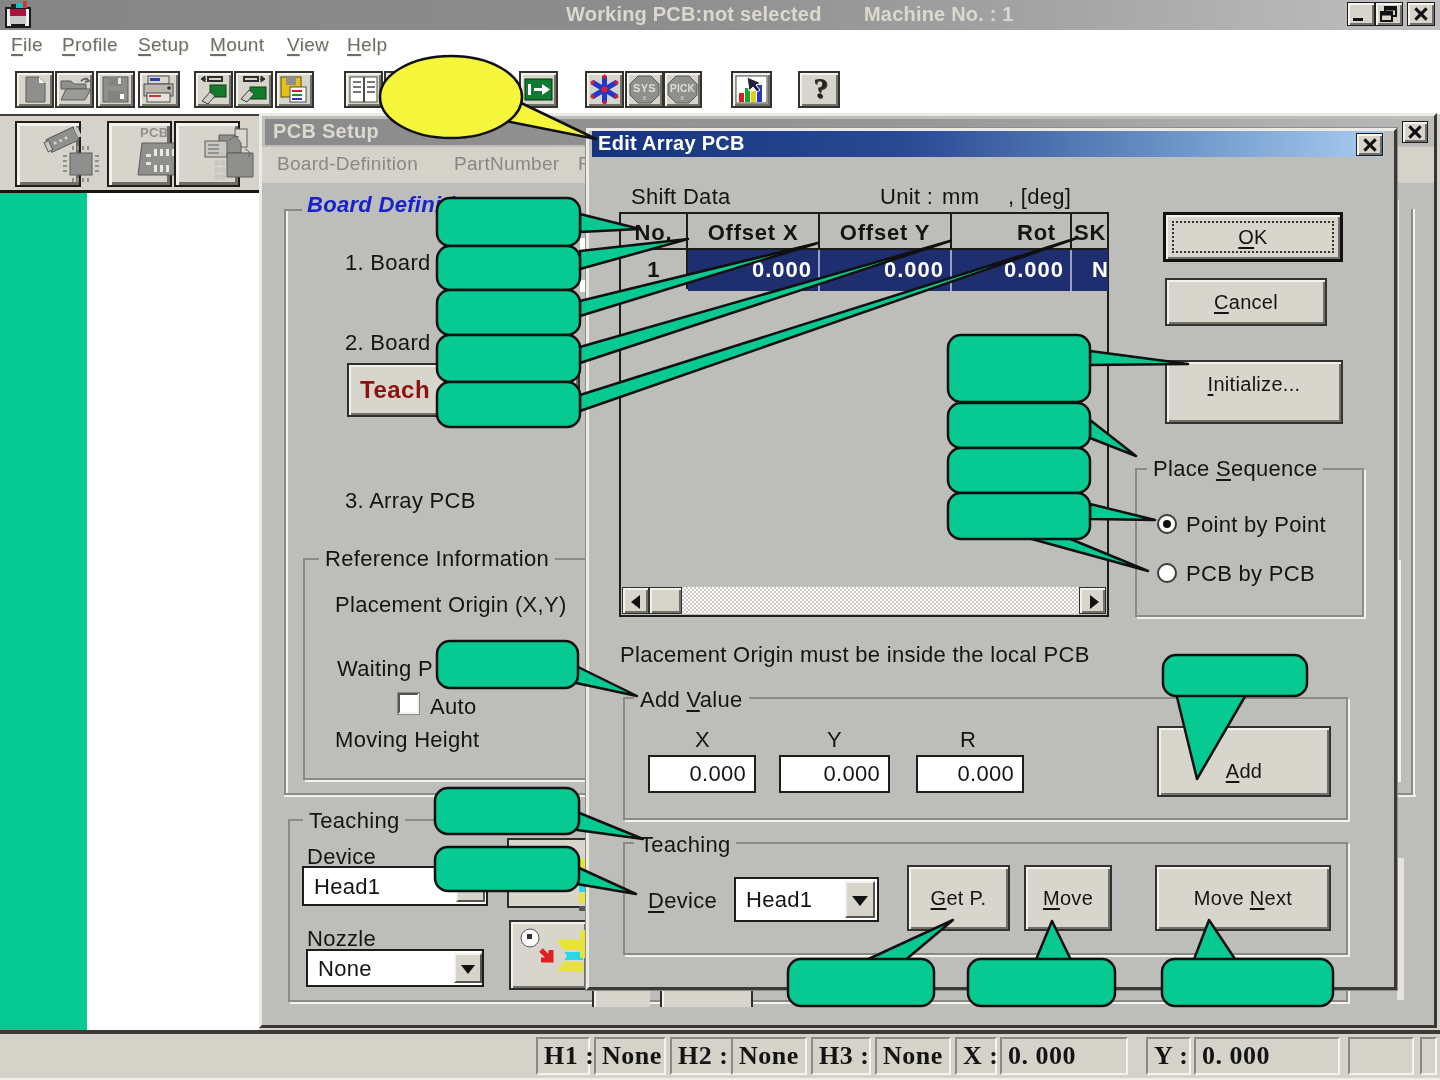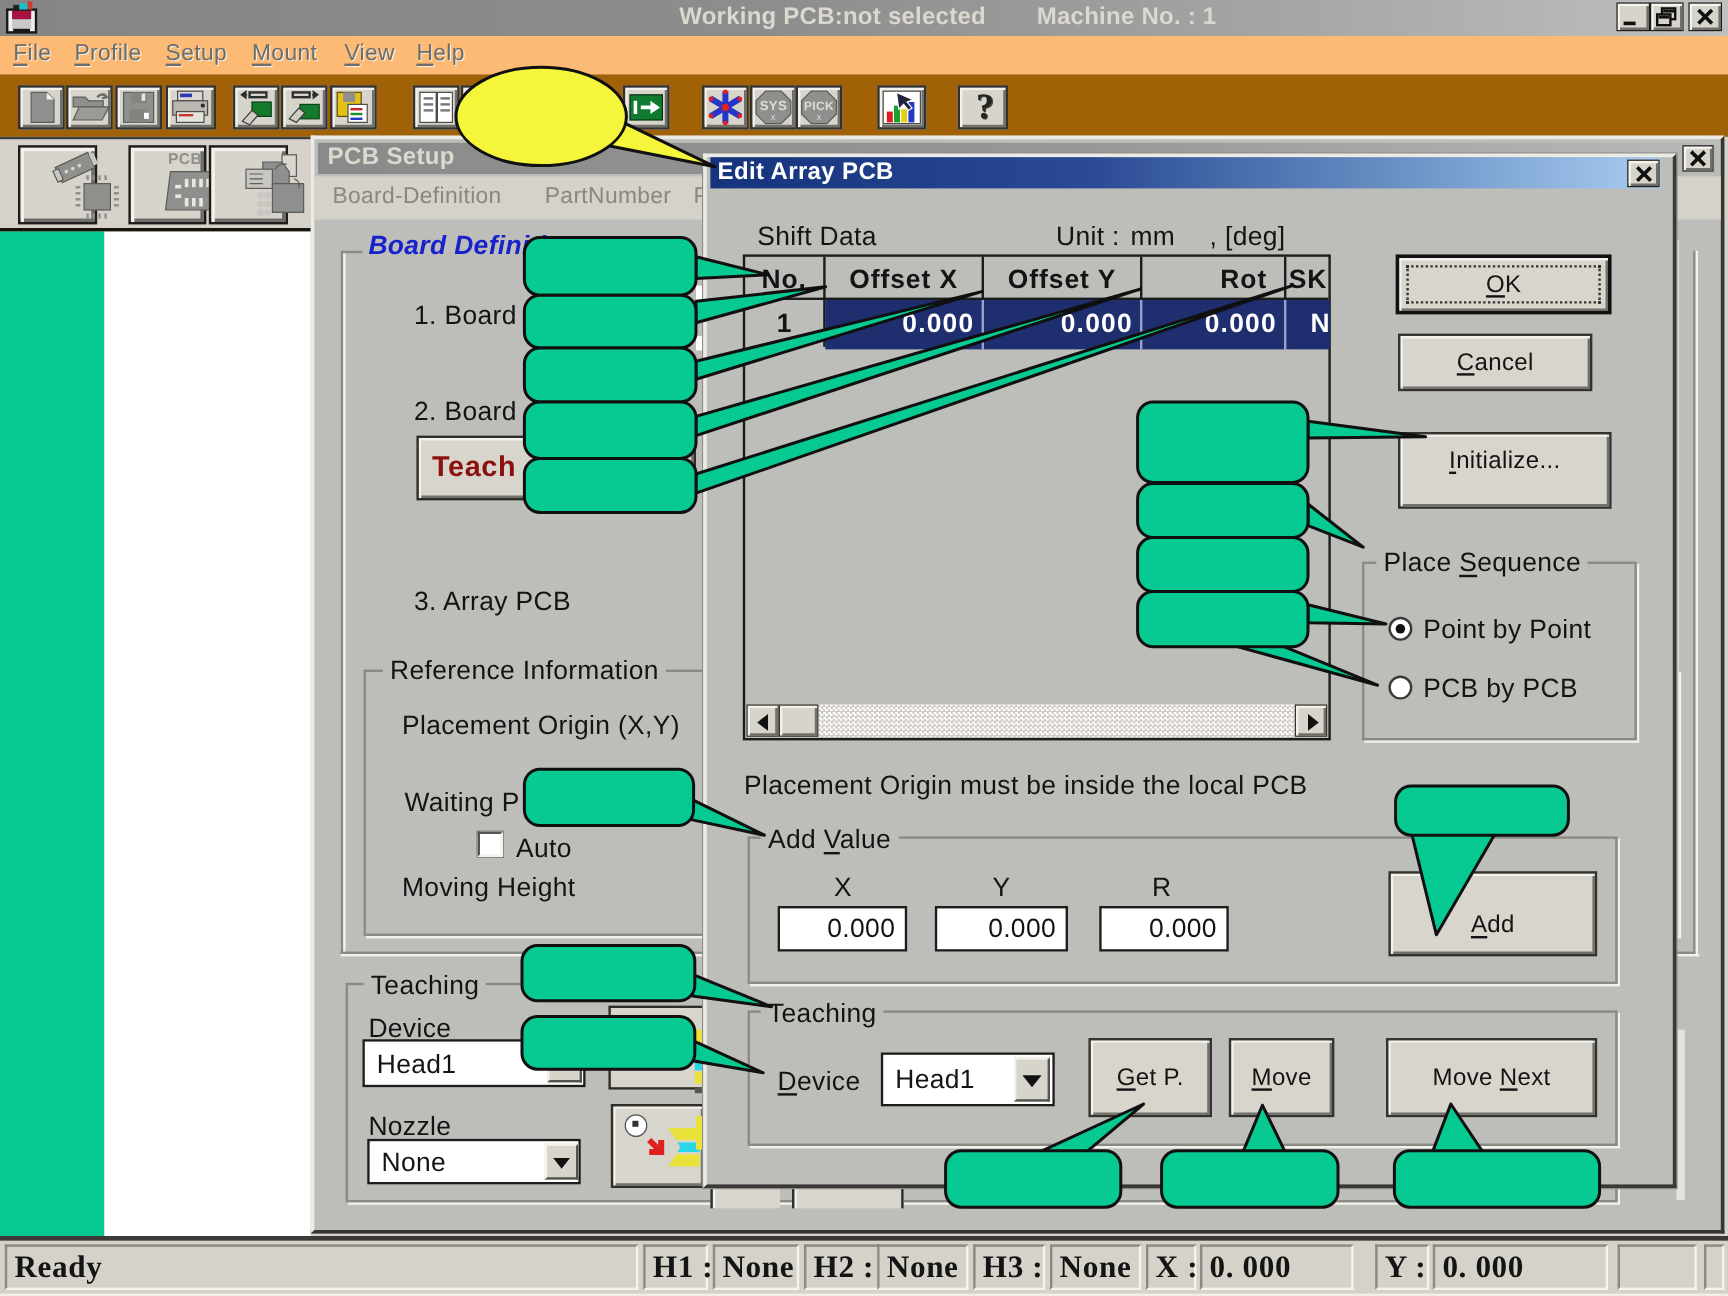--- a/index.html
+++ b/index.html
@@ -15,24 +15,24 @@
 .raised{background:#d7d4cb;border-top:2px solid #f3f1eb;border-left:2px solid #f3f1eb;
   border-right:2px solid #55544f;border-bottom:2px solid #55544f;}
 .groove{border:2px solid #8b8b85;box-shadow:2px 2px 0 #f2f1ea,inset 2px 2px 0 rgba(0,0,0,0);}
 .white2{background:#fff;border:2px solid #1e1d1b;}
 
 #titlebar{left:0;top:0;width:1440px;height:30px;
   background:linear-gradient(90deg,#858585 0%,#8d8d8d 45%,#a6a6a6 75%,#c0c0c0 100%);}
 #titlebar .t{position:absolute;top:3px;font-weight:bold;font-size:20px;color:#dbd8cf;letter-spacing:.2px;white-space:pre;}
 .capbtn{position:absolute;top:2px;width:28px;height:24px;background:#d7d4cb;
   border:1px solid #1e1d1b;box-shadow:inset 2px 2px 0 #f6f4ee,inset -2px -2px 0 #716f6a;}
-#menubar{left:0;top:30px;width:1440px;height:32px;background:#fdba74;}
+#menubar{left:0;top:30px;width:1440px;height:32px;background:#ffffff;}
 .mitem{position:absolute;top:4px;color:#6f6d66;font-size:19px;text-shadow:1px 1px 0 #efede7;}
 .mitem u{text-decoration-thickness:2px;text-underline-offset:3px;}
-#toolbar{left:0;top:62px;width:1440px;height:52px;background:#a16207;}
+#toolbar{left:0;top:62px;width:1440px;height:52px;background:#ffffff;}
 .tbtn{position:absolute;top:9px;width:39px;height:37px;}
 #tbline{left:0;top:114px;width:259px;height:2px;background:#403f3b;}
 .bigbtn{position:absolute;top:121px;width:66px;height:66px;background:#d7d4cb;
   border:2px solid #1e1d1b;box-shadow:inset 3px 3px 0 #f3f1eb,inset -3px -3px 0 #6f6d68;padding-left:23px;}
 #blackline2{left:0;top:190px;width:259px;height:3px;background:#16160f;}
 #greenstrip{left:0;top:193px;width:87px;height:838px;background:#07ca92;}
 #whitearea{left:87px;top:193px;width:172px;height:838px;background:#fff;}
 
 #pcbwin{left:259px;top:113px;width:1178px;height:915px;background:#bdbdb9;
   border-top:3px solid #eceae4;border-left:3px solid #eceae4;
@@ -431,21 +431,20 @@
     <span class="abs" style="left:746px;top:887px;font-size:22px">Head1</span>
     <div class="abs raised" style="left:845px;top:881px;width:30px;height:37px"></div>
     <span class="tri abs" style="left:852px;top:896px;border-left:8px solid transparent;border-right:8px solid transparent;border-top:10px solid #111"></span>
     <div class="dbtn" style="left:907px;top:865px;width:103px;height:66px;line-height:62px"><u>G</u>et P.</div>
     <div class="dbtn" style="left:1024px;top:865px;width:88px;height:66px;line-height:62px"><u>M</u>ove</div>
     <div class="dbtn" style="left:1155px;top:865px;width:176px;height:66px;line-height:62px">Move <u>N</u>ext</div>
   </div>
 
   <div class="abs" id="statussep"></div>
   <div class="abs" id="statusbar">
-    <div class="fld" style="left:4px;width:528px">Ready</div>
     <div class="fld" style="left:536px;width:54px">H1 :</div>
     <div class="fld" style="left:594px;width:72px">None</div>
     <div class="fld" style="left:670px;width:63px">H2 :</div>
     <div class="fld" style="left:731px;width:76px">None</div>
     <div class="fld" style="left:811px;width:60px">H3 :</div>
     <div class="fld" style="left:875px;width:76px">None</div>
     <div class="fld" style="left:955px;width:42px">X :</div>
     <div class="fld" style="left:1000px;width:128px">0. 000</div>
     <div class="fld" style="left:1146px;width:45px">Y :</div>
     <div class="fld" style="left:1194px;width:146px">0. 000</div>

